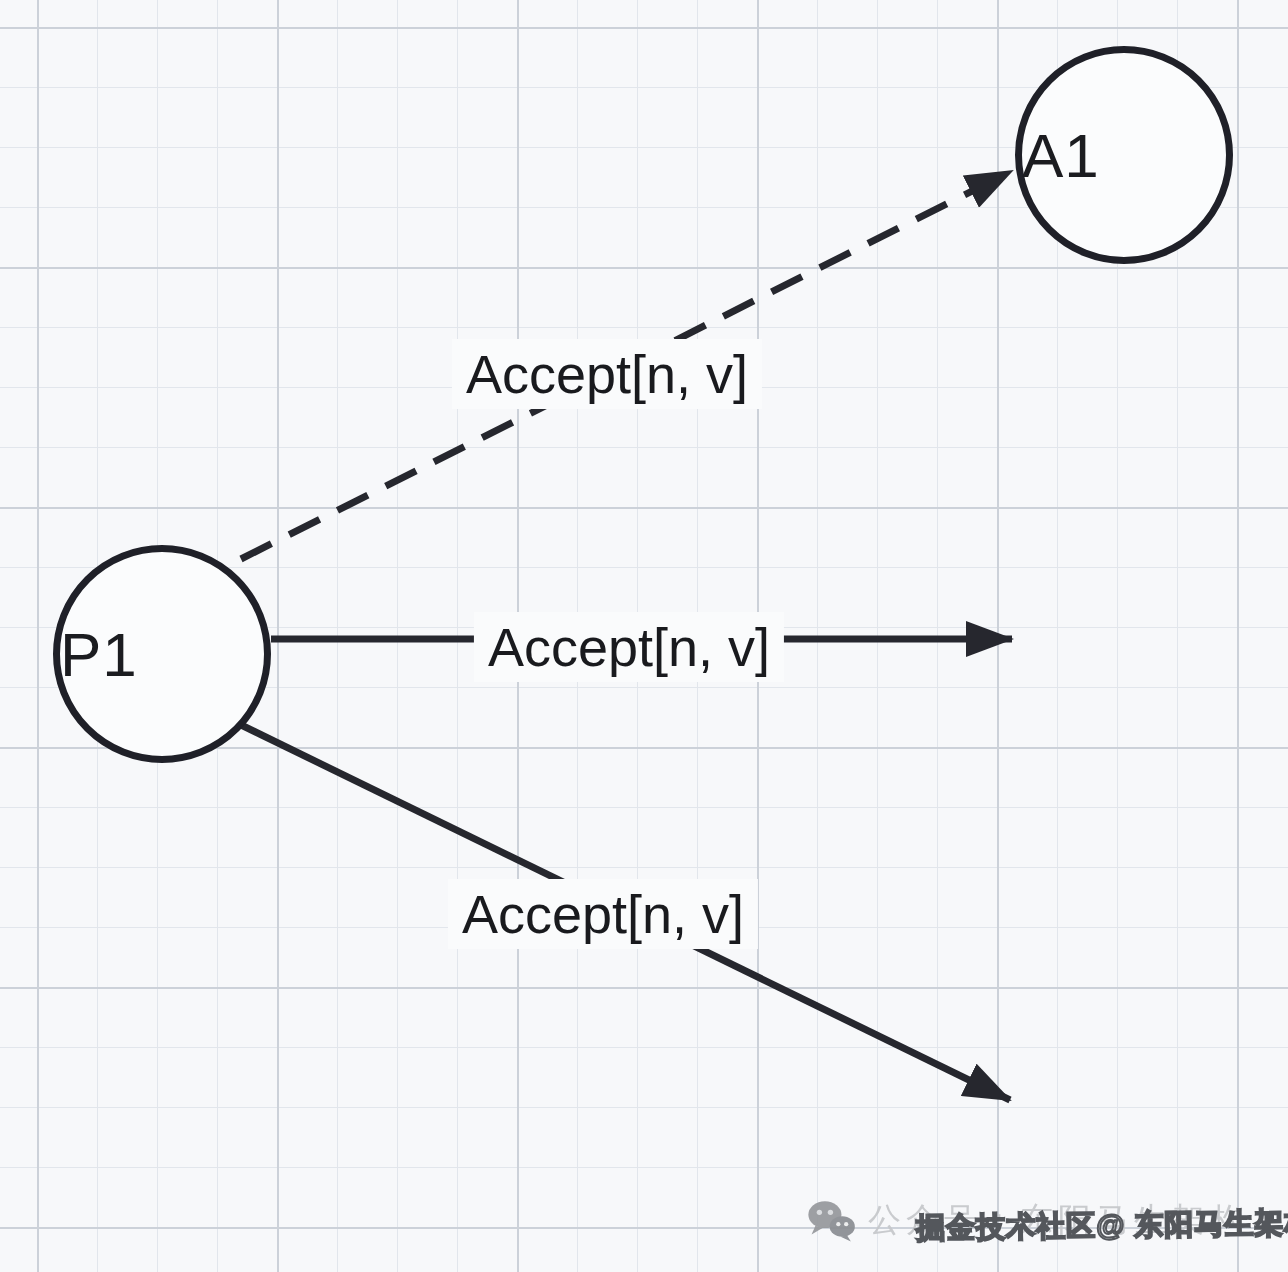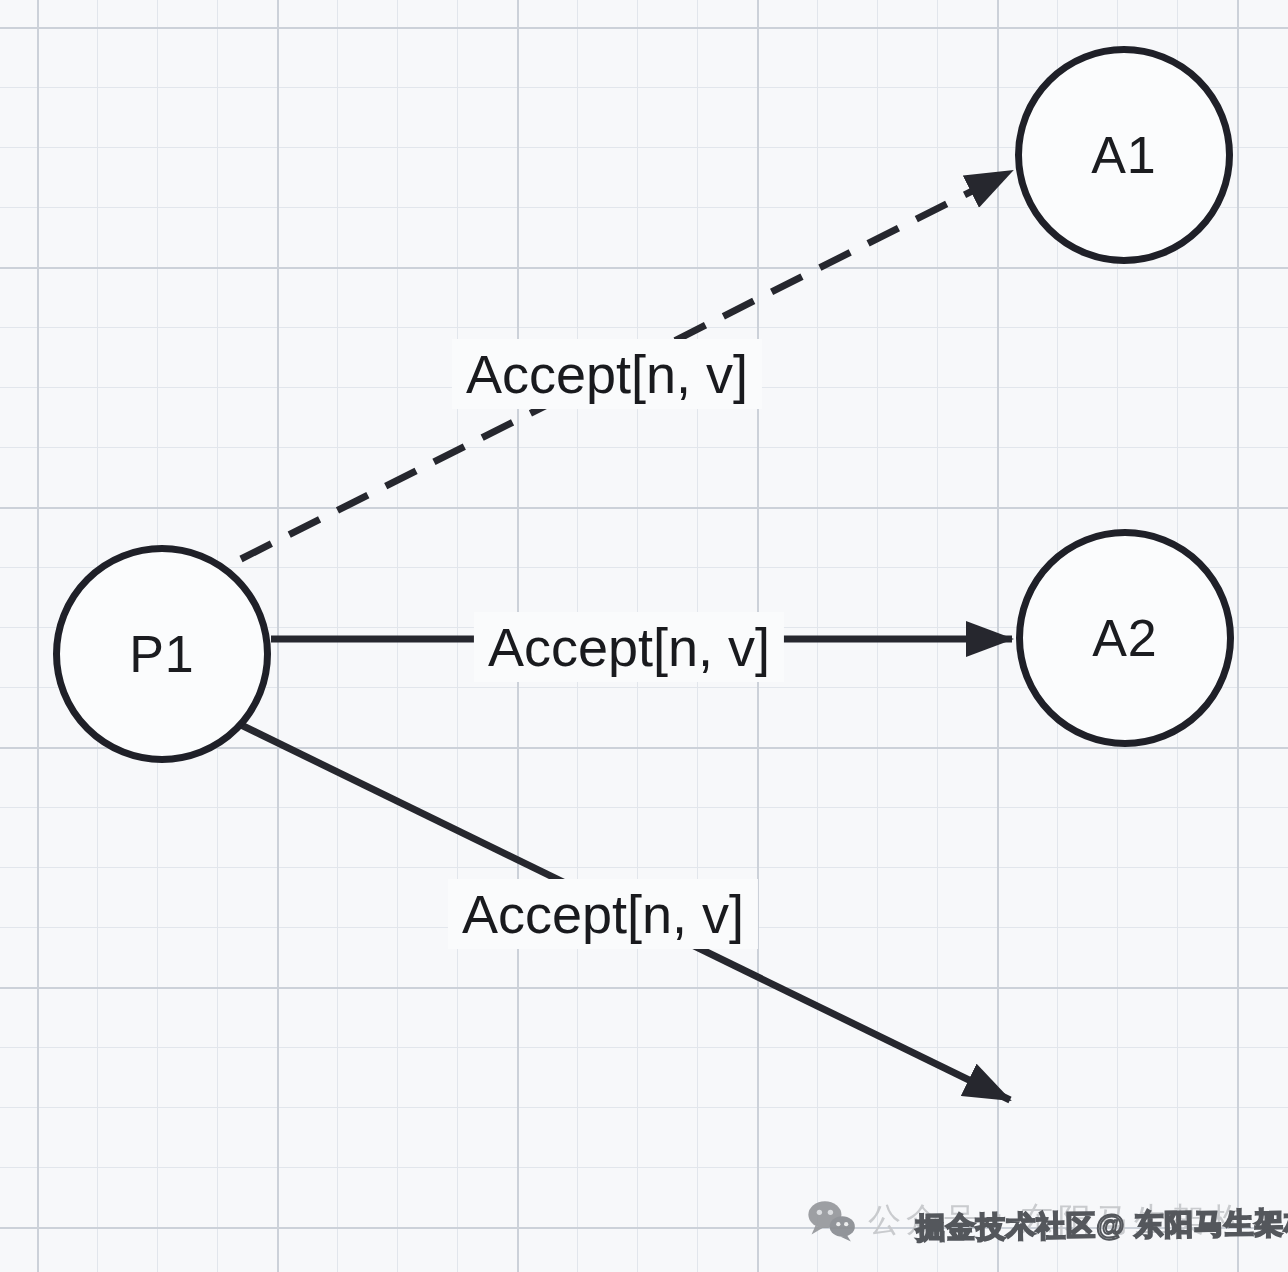--- a/index.html
+++ b/index.html
@@ -19,22 +19,22 @@
   }
   .edges{position:absolute;left:0;top:0;z-index:2;}
   .edge-line{stroke:#26272e;stroke-width:7;fill:none;}
   .edge-line.dashed{stroke-dasharray:34 20;}
   .node{
     position:absolute;z-index:4;
     width:204px;height:204px;
     border:7px solid #1f2028;
     border-radius:50%;
     background:#fbfcfd;
-    display:flex;align-items:center;justify-content:center;
-    font-size:52px;color:#1b1c20;letter-spacing:1px;
+    display:flex;align-items:center;justify-content:flex-start;
+    font-size:62px;color:#1b1c20;letter-spacing:1px;
   }
   .node-p1{left:53px;top:545px;}
   .node-a1{left:1015px;top:46px;}
   .node-a2{left:1016px;top:529px;}
   .node-a3{left:1015px;top:1007px;}
   .edge-label{
     position:absolute;z-index:3;
     transform:translate(-50%,-50%);
     background:#fafbfc;
     padding:4px 14px;
@@ -87,23 +87,20 @@
   <div class="edge-label lbl-1">Accept[n, v]</div>
   <div class="edge-label lbl-2">Accept[n, v]</div>
   <div class="edge-label lbl-3">Accept[n, v]</div>
 
   <div class="node node-p1">
     <span>P1</span>
   </div>
   <div class="node node-a1">
     <span>A1</span>
   </div>
-  <div class="node node-a2">
-    <span>A2</span>
-  </div>
 
   <div class="watermark-gray">
     <svg class="wechat-icon" width="52" height="44" viewBox="0 0 66 54">
       <ellipse cx="24" cy="19" rx="21" ry="17" fill="#96989c"></ellipse>
       <path d="M12 33 L7 44 L21 36 Z" fill="#96989c"></path>
       <circle cx="17" cy="16" r="3.4" fill="#d9dbde"></circle>
       <circle cx="31" cy="16" r="3.4" fill="#d9dbde"></circle>
       <ellipse cx="46" cy="34" rx="16" ry="13" fill="#8a8d92"></ellipse>
       <path d="M52 45 L57 53 L44 47 Z" fill="#8a8d92"></path>
       <circle cx="41" cy="31" r="2.7" fill="#eceded"></circle>

